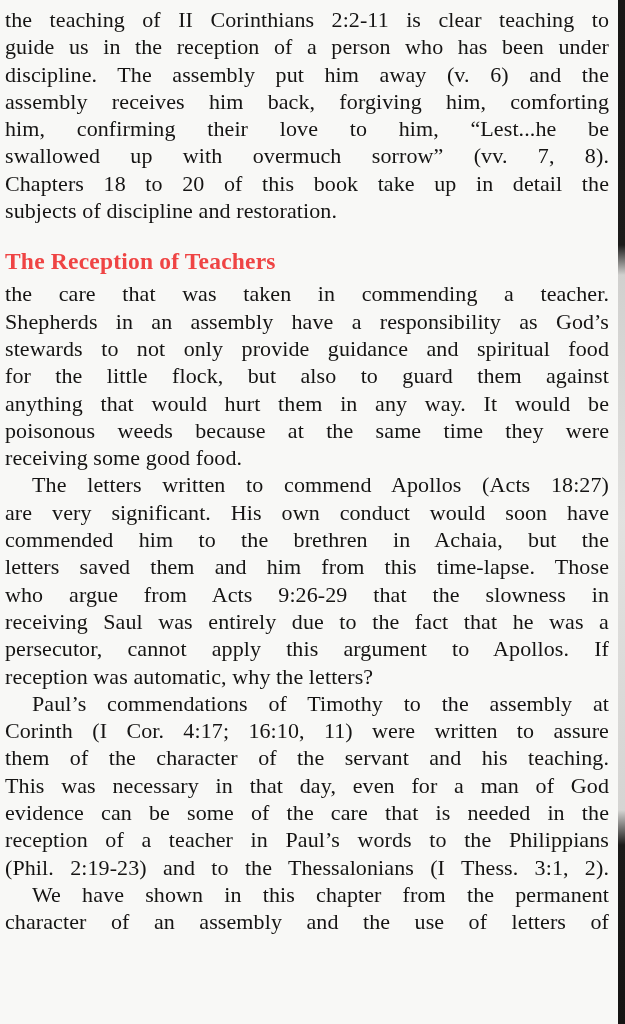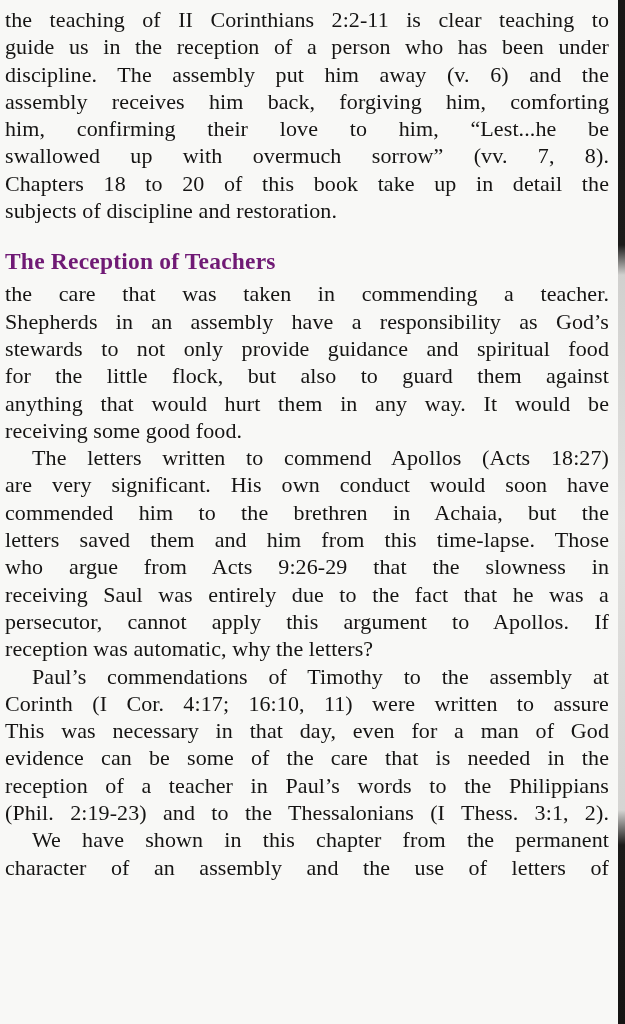--- a/index.html
+++ b/index.html
@@ -39,21 +39,21 @@
   .ln.indent {
     text-indent: 27px;
   }
   h2.heading {
     margin: 22px 0 4px 0;
     padding: 0;
     font-size: 23.5px;
     line-height: 30px;
     font-weight: bold;
     letter-spacing: 0.2px;
-    color: #701a75;
+    color: #ef4444;
   }
   .edge-bar {
     position: absolute;
     top: 0;
     right: 0;
     width: 7px;
     height: 1024px;
     background: linear-gradient(
       to bottom,
       #181716 0px,
@@ -84,37 +84,39 @@
     </p>
 
     <h2 class="heading">The Reception of Teachers</h2>
 
     <p class="para">
       <span class="ln">the care that was taken in commending a teacher.</span>
       <span class="ln">Shepherds in an assembly have a responsibility as God’s</span>
       <span class="ln">stewards to not only provide guidance and spiritual food</span>
       <span class="ln">for the little flock, but also to guard them against</span>
       <span class="ln">anything that would hurt them in any way. It would be</span>
+      <span class="ln">poisonous weeds because at the same time they were</span>
       <span class="ln last">receiving some good food.</span>
     </p>
 
     <p class="para">
       <span class="ln indent">The letters written to commend Apollos (Acts 18:27)</span>
       <span class="ln">are very significant. His own conduct would soon have</span>
       <span class="ln">commended him to the brethren in Achaia, but the</span>
       <span class="ln">letters saved them and him from this time-lapse. Those</span>
       <span class="ln">who argue from Acts 9:26-29 that the slowness in</span>
       <span class="ln">receiving Saul was entirely due to the fact that he was a</span>
       <span class="ln">persecutor, cannot apply this argument to Apollos. If</span>
       <span class="ln last">reception was automatic, why the letters?</span>
     </p>
 
     <p class="para">
       <span class="ln indent">Paul’s commendations of Timothy to the assembly at</span>
       <span class="ln">Corinth (I Cor. 4:17; 16:10, 11) were written to assure</span>
+      <span class="ln">them of the character of the servant and his teaching.</span>
       <span class="ln">This was necessary in that day, even for a man of God</span>
       <span class="ln">evidence can be some of the care that is needed in the</span>
       <span class="ln">reception of a teacher in Paul’s words to the Philippians</span>
       <span class="ln">(Phil. 2:19-23) and to the Thessalonians (I Thess. 3:1, 2).</span>
     </p>
 
     <p class="para">
       <span class="ln indent">We have shown in this chapter from the permanent</span>
       <span class="ln">character of an assembly and the use of letters of</span>
     </p>

